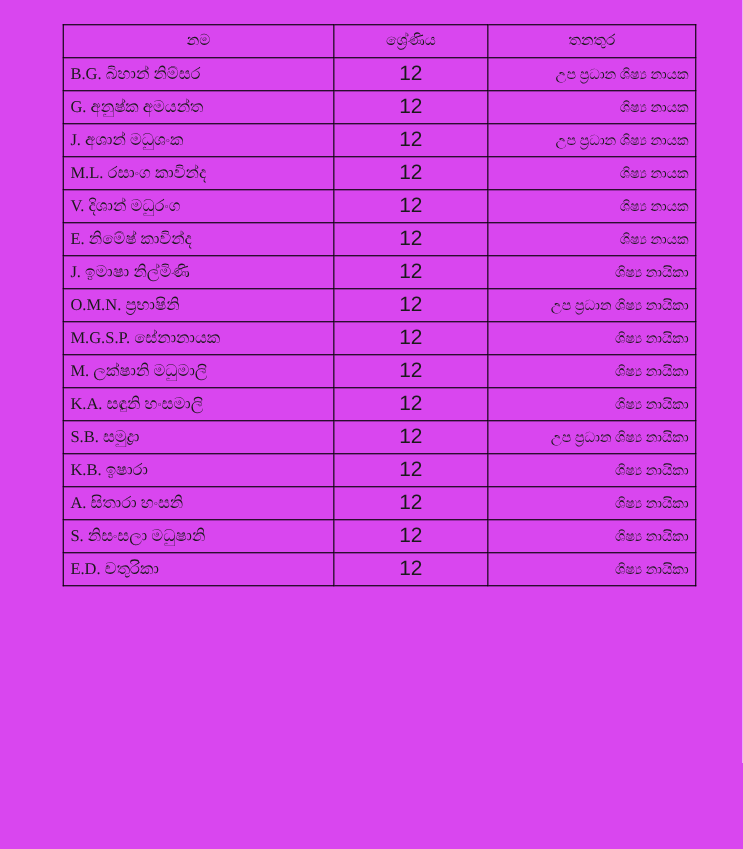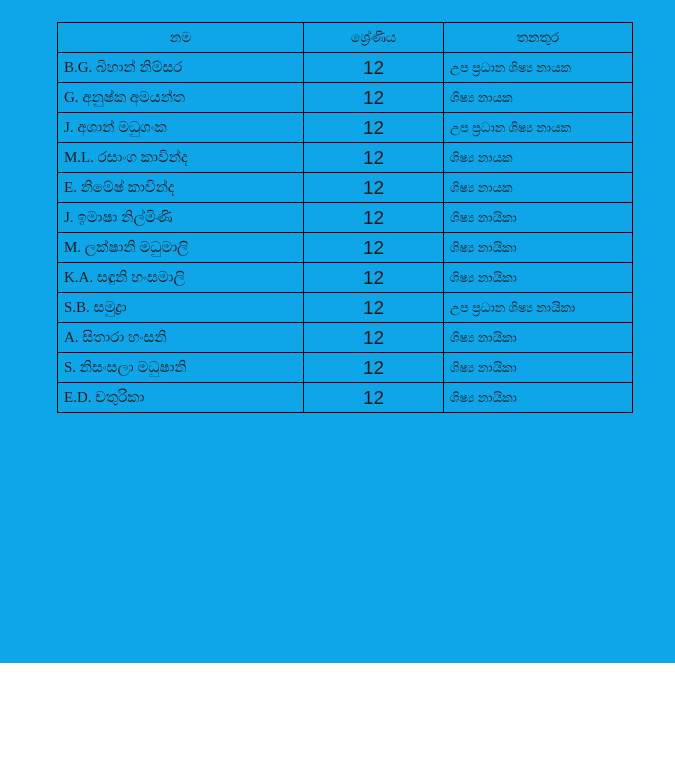--- a/index.html
+++ b/index.html
@@ -3,22 +3,22 @@
 <meta charset="utf-8">
 <style>
   html, body {
     margin: 0;
     padding: 0;
     background: #ffffff;
   }
   .page {
     position: relative;
     width: 675px;
-    height: 663px;
-    background: #0ea5e9;
+    height: 772px;
+    background: #d946ef;
     overflow: hidden;
     font-family: "Liberation Serif", serif;
     color: #1a1a1a;
     text-decoration: underline;
   }
   table.prefects {
     position: absolute;
     left: 57px;
     top: 22px;
     width: 575px;
@@ -44,21 +44,21 @@
     padding-left: 8px;
     font-size: 15px;
     margin-left: 44px;
   }
   td.col-grade {
     text-align: center;
     font-family: "Liberation Sans", sans-serif;
     font-size: 19px;
   }
   td.col-position {
-    text-align: left;
+    text-align: right;
     font-size: 13px;
   }
 </style>
 </head>
 <body>
 
 <div class="page">
   <table class="prefects">
     <colgroup>
       <col style="width:246px">
@@ -87,43 +87,63 @@
           <td class="col-name">J. අශාන් මධුශංක</td>
           <td class="col-grade">12</td>
           <td class="col-position">උප ප්‍රධාන ශිෂ්‍ය නායක</td>
         </tr>
         <tr>
           <td class="col-name">M.L. රසාංග කාවින්ද</td>
           <td class="col-grade">12</td>
           <td class="col-position">ශිෂ්‍ය නායක</td>
         </tr>
         <tr>
+          <td class="col-name">V. දිශාන් මධුරංග</td>
+          <td class="col-grade">12</td>
+          <td class="col-position">ශිෂ්‍ය නායක</td>
+        </tr>
+        <tr>
           <td class="col-name">E. නිමේෂ් කාවින්ද</td>
           <td class="col-grade">12</td>
           <td class="col-position">ශිෂ්‍ය නායක</td>
         </tr>
         <tr>
           <td class="col-name">J. ඉමාෂා නිල්මිණි</td>
+          <td class="col-grade">12</td>
+          <td class="col-position">ශිෂ්‍ය නායිකා</td>
+        </tr>
+        <tr>
+          <td class="col-name">O.M.N. ප්‍රභාෂිනි</td>
+          <td class="col-grade">12</td>
+          <td class="col-position">උප ප්‍රධාන ශිෂ්‍ය නායිකා</td>
+        </tr>
+        <tr>
+          <td class="col-name">M.G.S.P. සේනානායක</td>
           <td class="col-grade">12</td>
           <td class="col-position">ශිෂ්‍ය නායිකා</td>
         </tr>
         <tr>
           <td class="col-name">M. ලක්ෂානි මධුමාලි</td>
           <td class="col-grade">12</td>
           <td class="col-position">ශිෂ්‍ය නායිකා</td>
         </tr>
         <tr>
           <td class="col-name">K.A. සඳුනි හංසමාලි</td>
           <td class="col-grade">12</td>
           <td class="col-position">ශිෂ්‍ය නායිකා</td>
         </tr>
         <tr>
           <td class="col-name">S.B. සමුද්‍රා</td>
           <td class="col-grade">12</td>
           <td class="col-position">උප ප්‍රධාන ශිෂ්‍ය නායිකා</td>
+        </tr>
+        <tr>
+          <td class="col-name">K.B. ඉෂාරා</td>
+          <td class="col-grade">12</td>
+          <td class="col-position">ශිෂ්‍ය නායිකා</td>
         </tr>
         <tr>
           <td class="col-name">A. සිතාරා හංසනි</td>
           <td class="col-grade">12</td>
           <td class="col-position">ශිෂ්‍ය නායිකා</td>
         </tr>
         <tr>
           <td class="col-name">S. නිසංසලා මධුෂානි</td>
           <td class="col-grade">12</td>
           <td class="col-position">ශිෂ්‍ය නායිකා</td>

